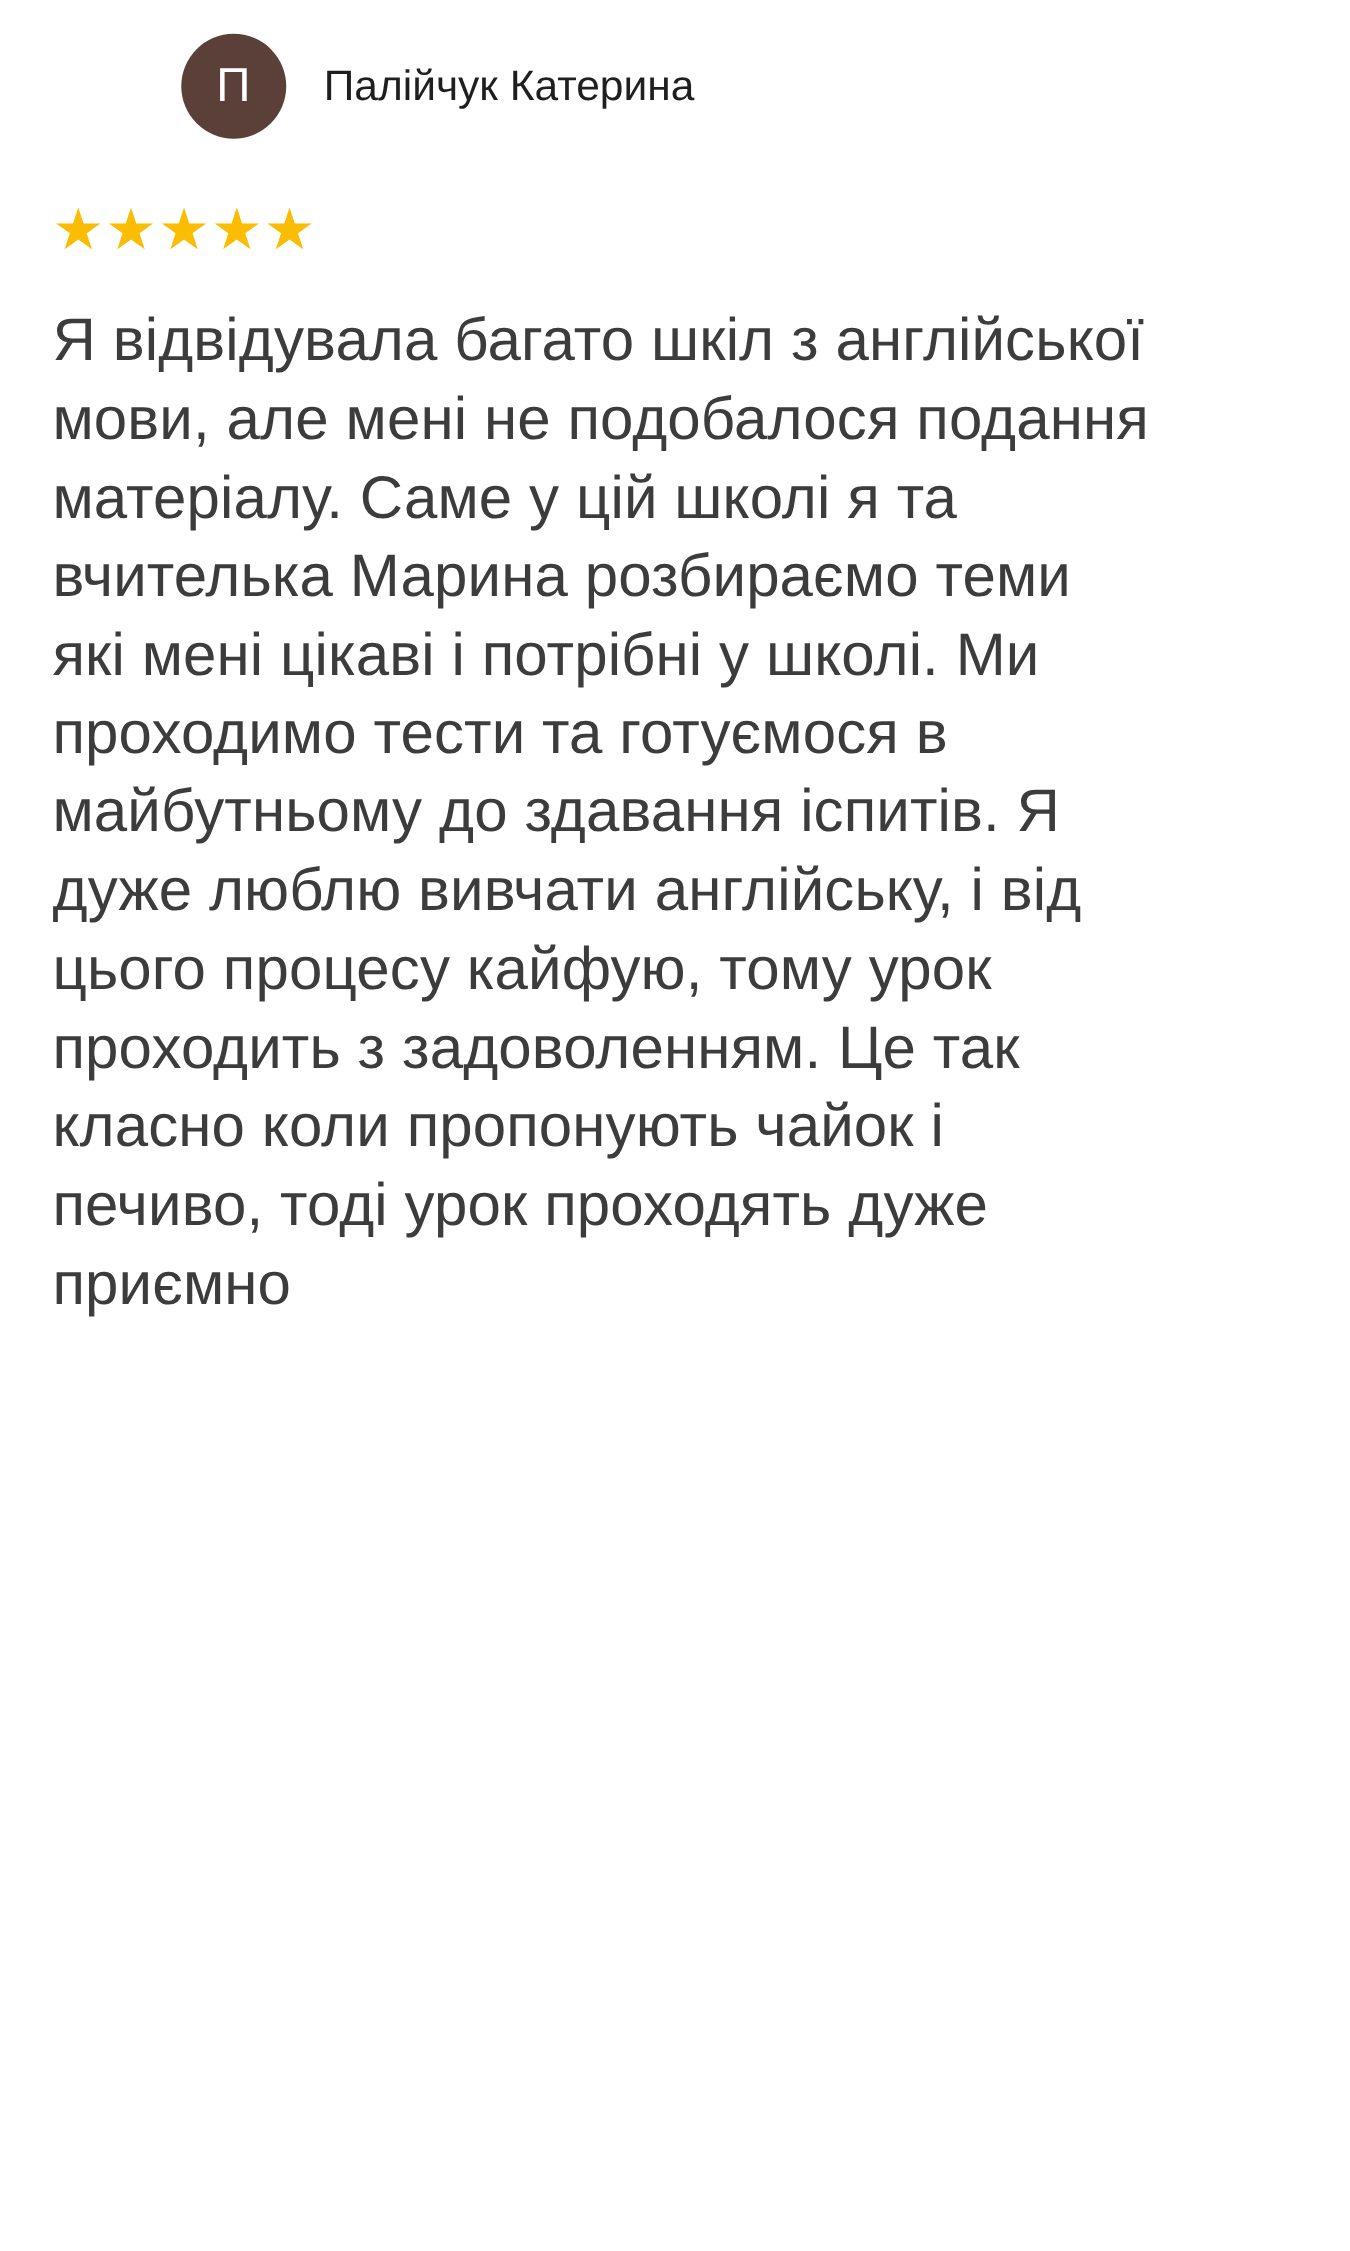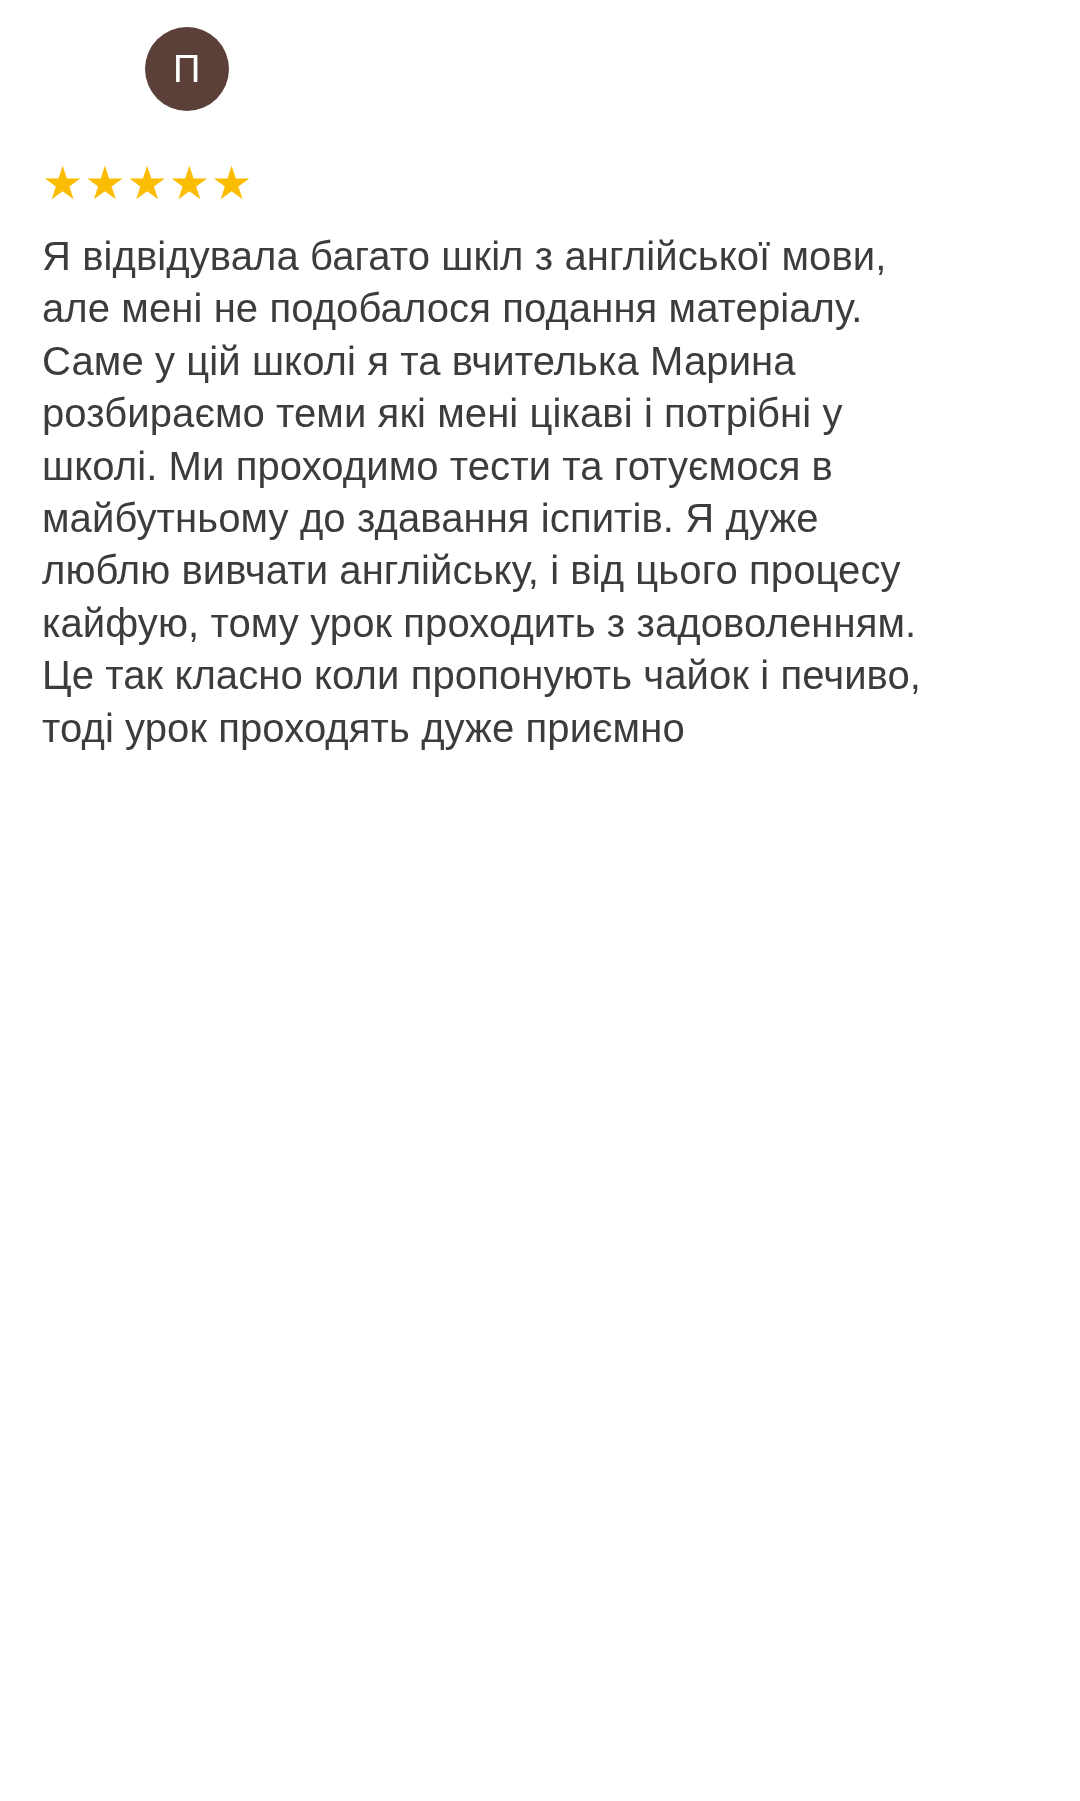--- a/index.html
+++ b/index.html
@@ -54,37 +54,38 @@
     line-height: 1;
     color: #fbbc04;
     letter-spacing: 1px;
     display: flex;
     gap: 0px;
   }
   .stars span {
     display: inline-block;
   }
   .review-text {
-    margin-top: 24px;
+    margin-top: 36px;
     padding-left: 2px;
-    font-size: 40px;
+    font-size: 48px;
     line-height: 1.31;
     color: #3c3c3c;
     letter-spacing: 0.1px;
     max-width: 880px;
     word-wrap: break-word;
   }
 </style>
 </head>
 <body>
 
 <div class="review-card">
 
   <div class="reviewer-row">
     <div class="avatar">П</div>
+    <div class="reviewer-name">Палійчук Катерина</div>
   </div>
 
   <div class="stars">
     <span>★</span>
     <span>★</span>
     <span>★</span>
     <span>★</span>
     <span>★</span>
   </div>
 

